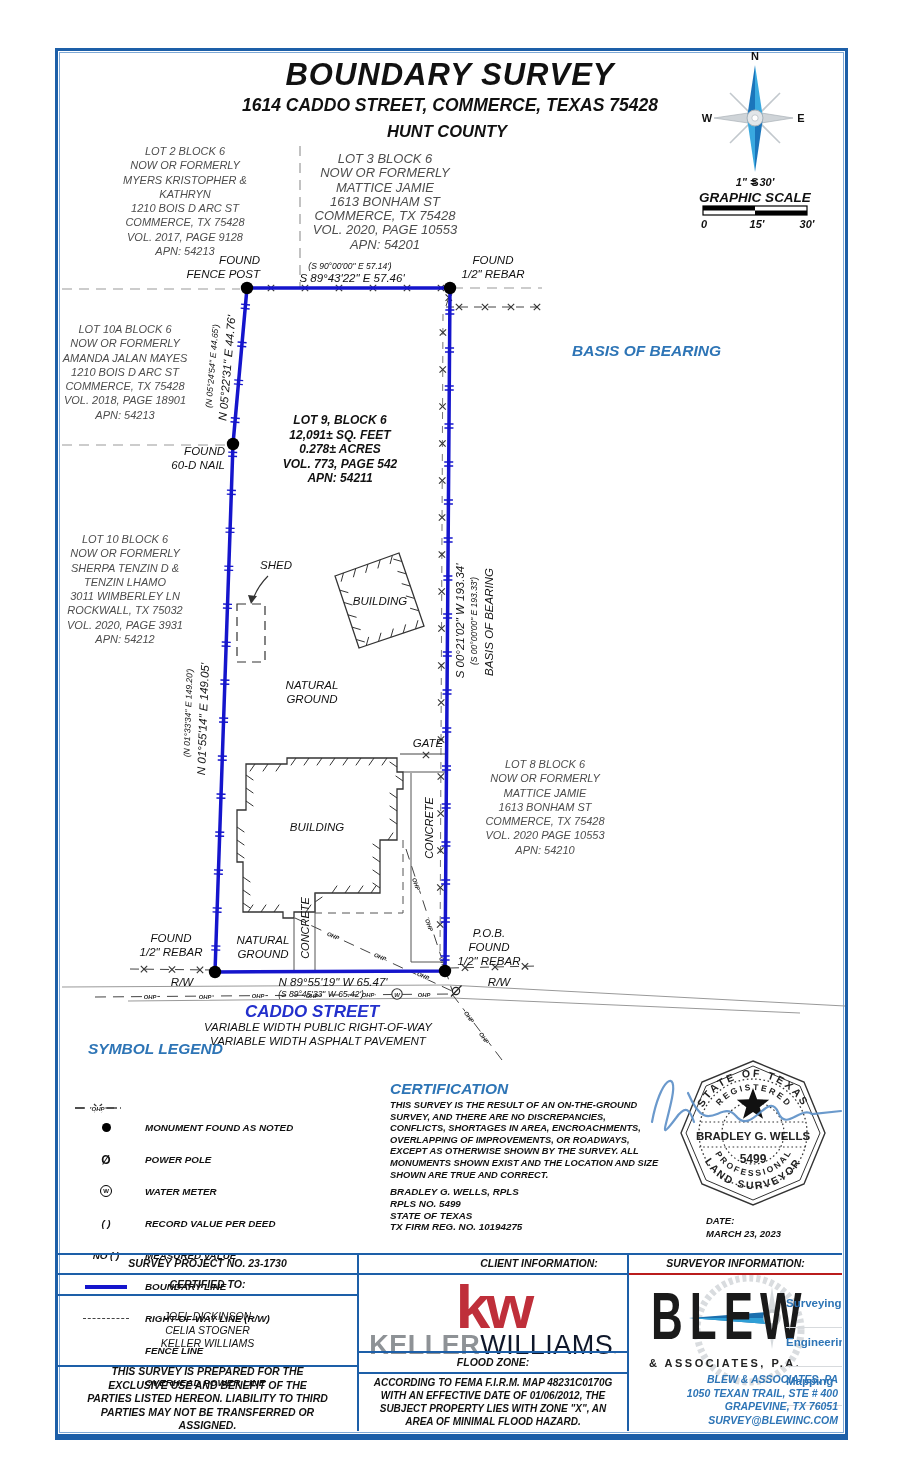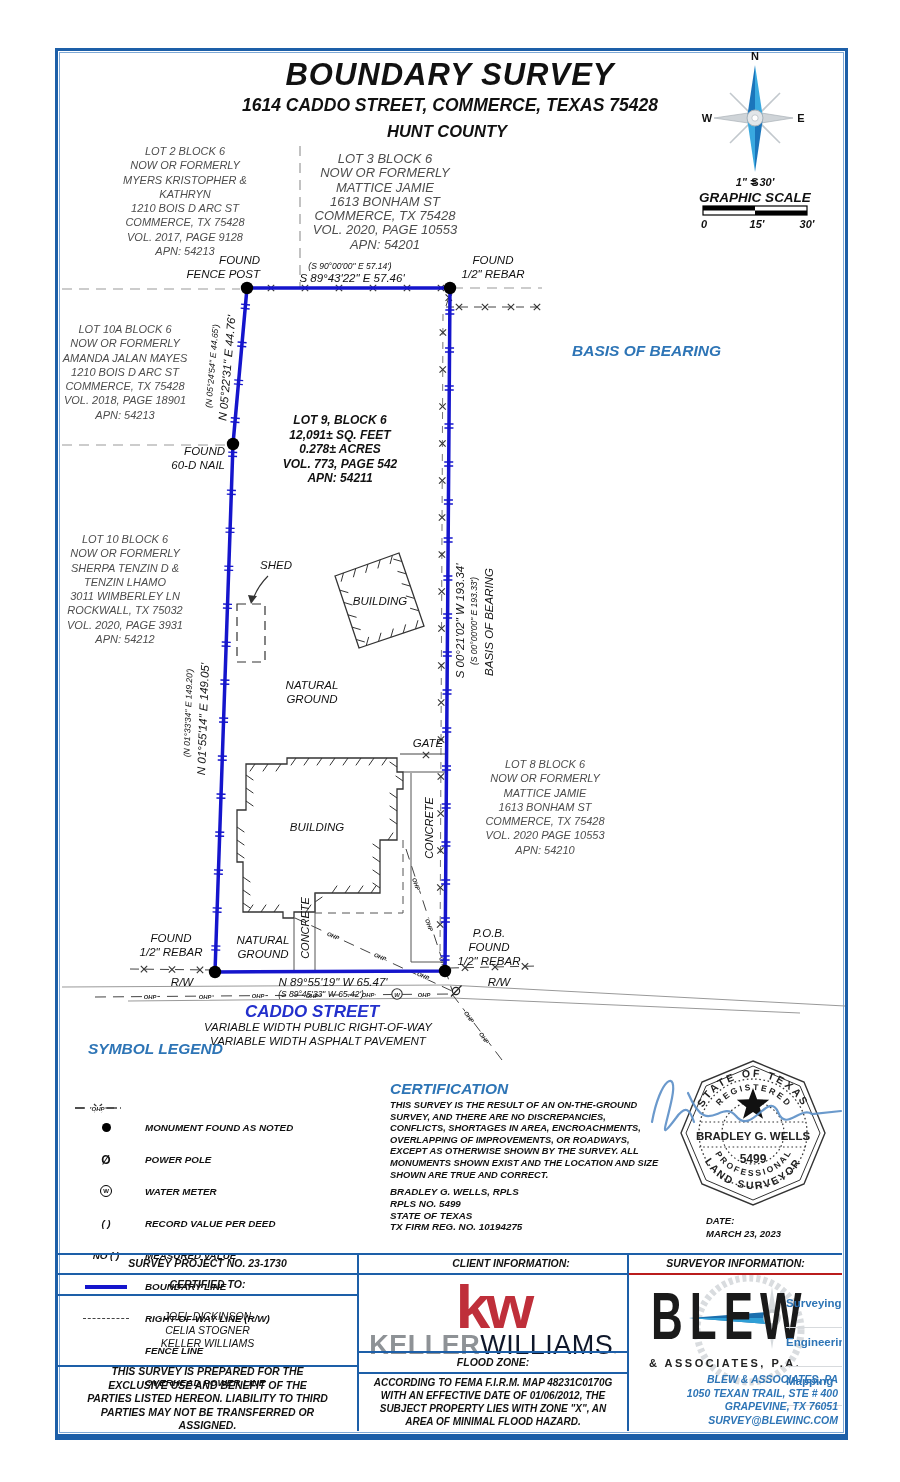--- a/index.html
+++ b/index.html
@@ -551,21 +551,21 @@
   <div style="position:absolute;left:357px;top:1253px;width:2px;height:178px;background:#1d5fa8;"></div>
   <div style="position:absolute;left:627px;top:1253px;width:2px;height:178px;background:#1d5fa8;"></div>
 
   <div class="fcell" style="left:58px;top:1255px;width:299px;height:18px;border-bottom:2px solid #1d5fa8;">SURVEY PROJECT NO.  23-1730</div>
   <div class="fcell" style="left:58px;top:1275px;width:299px;height:19px;border-bottom:2px solid #1d5fa8;">CERTIFIED TO:</div>
   <div class="fcell" style="left:58px;top:1296px;width:299px;height:69px;border-bottom:2px solid #1d5fa8;font-weight:400;">JOEL DICKINSON
 CELIA STOGNER
 KELLER WILLIAMS</div>
   <div class="fcell" style="left:58px;top:1367px;width:299px;height:64px;padding:0 28px;box-sizing:border-box;">THIS SURVEY IS PREPARED FOR THE EXCLUSIVE USE AND BENEFIT OF THE PARTIES LISTED HEREON. LIABILITY TO THIRD PARTIES MAY NOT BE TRANSFERRED OR ASSIGNED.</div>
 
-  <div class="fcell" style="left:359px;top:1255px;width:304px;height:18px;border-bottom:2px solid #1d5fa8;">CLIENT INFORMATION:</div>
+  <div class="fcell" style="left:359px;top:1255px;width:304px;height:18px;border-bottom:2px solid #1d5fa8;padding-left:28px;">CLIENT INFORMATION:</div>
   <div style="position:absolute;left:359px;top:1275px;width:268px;height:76px;text-align:center;">
     <div class="kw-mark" style="margin-top:1px;">kw</div>
     <div style="margin-top:-8px;">
       <span class="kw-word" style="color:#8e9296;font-weight:bold;">KELLER</span><span class="kw-word" style="color:#0f172a;font-weight:300;">WILLIAMS</span><span style="color:#c3c6c8;font-size:13px;font-style:normal;">.</span>
     </div>
   </div>
   <div class="fcell" style="left:359px;top:1351px;width:268px;height:19px;border-top:2px solid #1d5fa8;border-bottom:2px solid #1d5fa8;">FLOOD ZONE:</div>
   <div class="fcell" style="left:359px;top:1372px;width:268px;height:59px;padding:0 7px;box-sizing:border-box;font-size:10px;">ACCORDING TO FEMA F.I.R.M. MAP 48231C0170G WITH AN EFFECTIVE DATE OF 01/06/2012, THE SUBJECT PROPERTY LIES WITH ZONE "X", AN AREA OF MINIMAL FLOOD HAZARD.</div>
 
   <div class="fcell" style="left:629px;top:1255px;width:213px;height:18px;border-bottom:2px solid #b91c1c;">SURVEYOR INFORMATION:</div>

